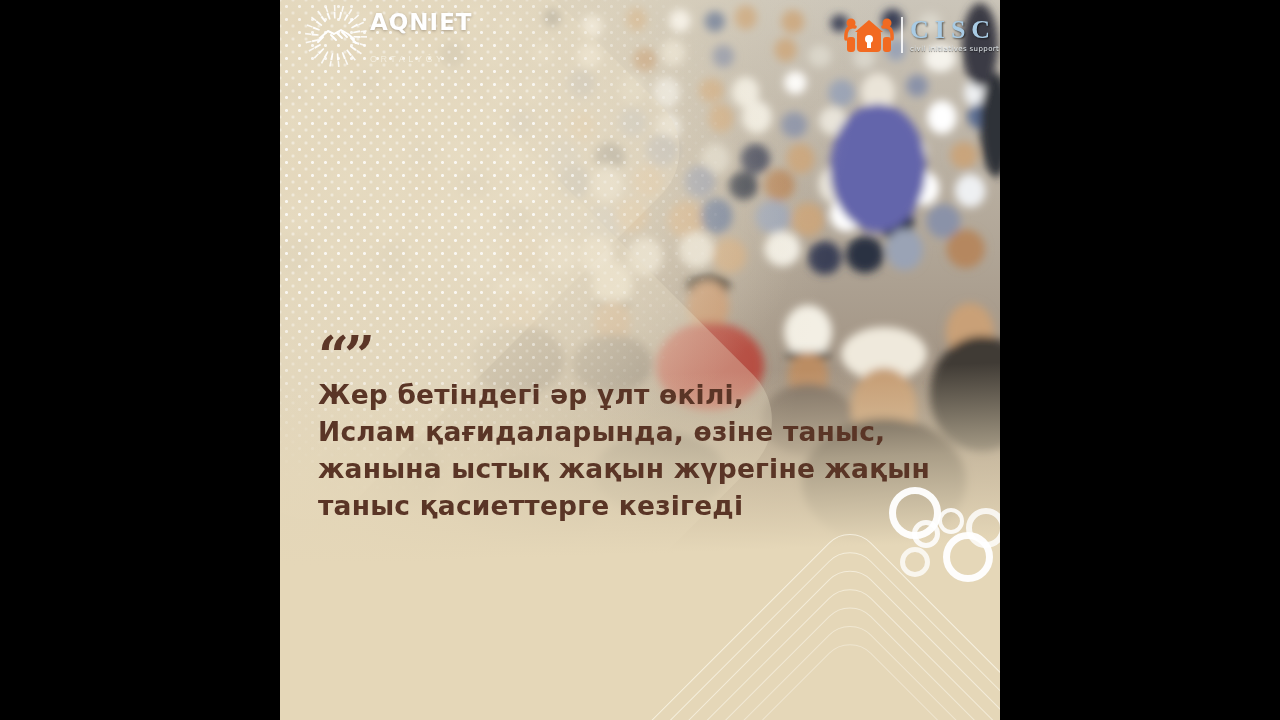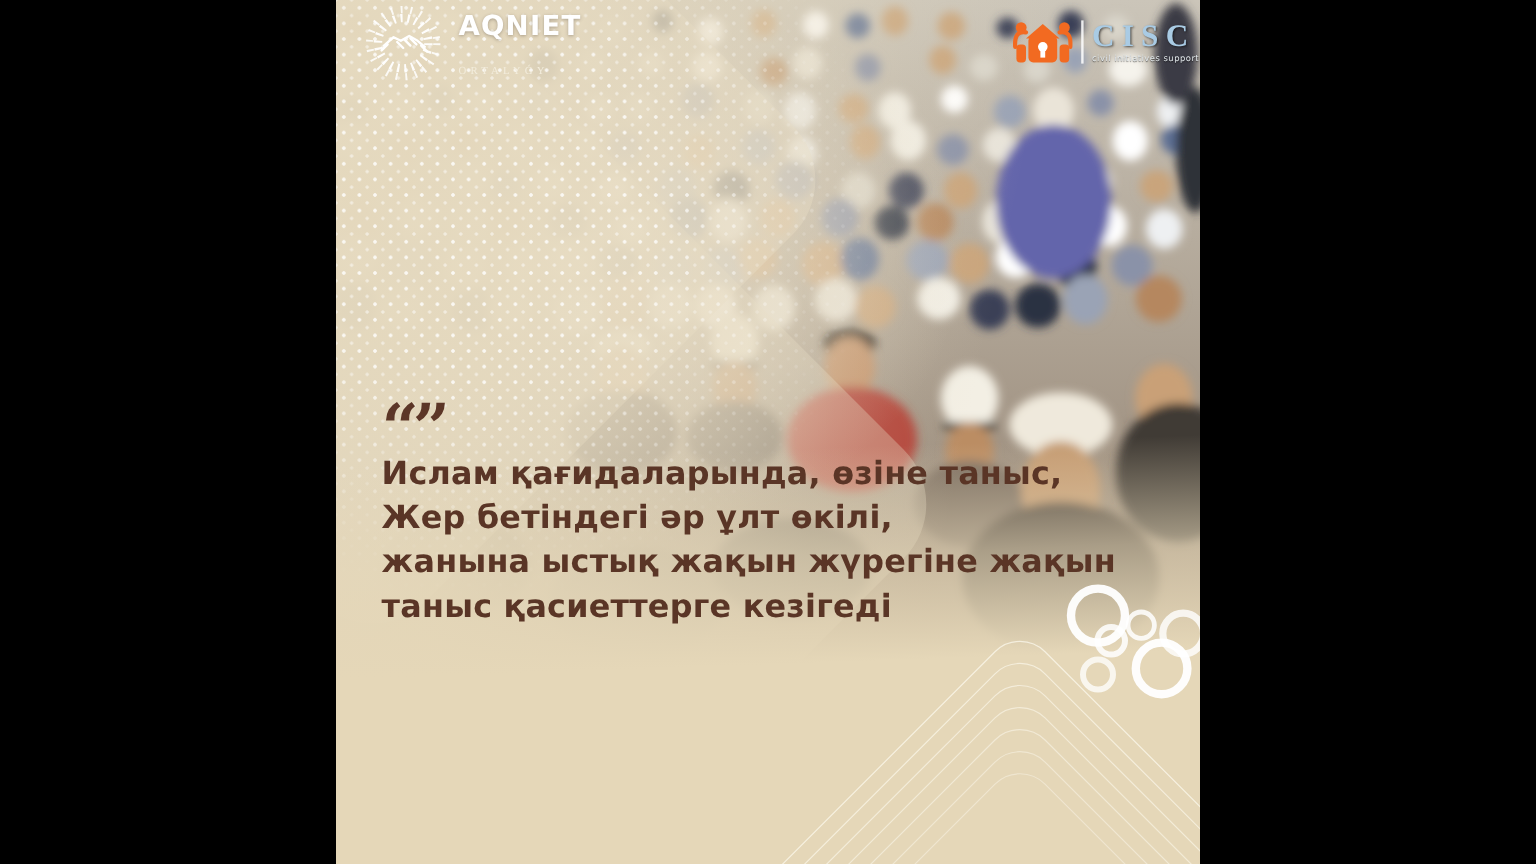--- a/index.html
+++ b/index.html
@@ -48,23 +48,23 @@
   .diamonds span:nth-child(7){width:160px;height:160px;opacity:.50;}
   
   .ring{position:absolute;border-radius:50%;border-style:solid;border-color:rgba(255,255,255,.95);box-sizing:border-box;}
   .r1{left:609px;top:487px;width:52px;height:52px;border-width:7px;}
   .r2{left:632px;top:520px;width:28px;height:28px;border-width:5px;opacity:.9;}
   .r3{left:658px;top:508px;width:26px;height:26px;border-width:4px;opacity:.9;}
   .r4{left:663px;top:532px;width:50px;height:50px;border-width:7px;}
   .r5{left:620px;top:547px;width:30px;height:30px;border-width:5px;opacity:.8;}
   .r6{left:686px;top:508px;width:40px;height:40px;border-width:6px;opacity:.85;}
   
-  .aqniet{position:absolute;left:24px;top:4px;display:flex;align-items:center;gap:14px;}
+  .aqniet{position:absolute;left:24px;top:4px;display:flex;align-items:center;gap:2px;}
   .aqniet-name{font-weight:700;font-size:23px;color:#ffffff;letter-spacing:1px;text-shadow:0 1px 3px rgba(60,50,40,.35);font-family:"DejaVu Sans",sans-serif;}
-  .aqniet-sub{font-size:9px;color:#f3eddd;letter-spacing:3.5px;margin-top:19px;font-family:Liberation Serif, serif;}
+  .aqniet-sub{font-size:9px;color:#f3eddd;letter-spacing:3.5px;margin-top:19px;font-family:Liberation Sans, sans-serif;}
   .cisc{position:absolute;left:564px;top:12px;display:flex;align-items:center;gap:7px;}
   .cisc-divider{width:2px;height:36px;background:rgba(255,255,255,.85);}
   .cisc-name{font-family:"Liberation Serif",serif;font-weight:700;font-size:26px;color:#a9cbe4;letter-spacing:6px;text-shadow:1px 1px 2px rgba(0,0,0,.6);line-height:1;}
   .cisc-tagline{font-size:7px;color:#e3e9ec;letter-spacing:.4px;white-space:nowrap;margin-top:2px;text-shadow:0 1px 1px rgba(0,0,0,.6);}
   
   .title{
     position:absolute;left:28px;top:184px;white-space:nowrap;
     font-family:"DejaVu Serif",serif;font-weight:700;font-size:40px;letter-spacing:1px;
     color:#6b4634;
     text-shadow:
@@ -331,20 +331,20 @@
     <div class="cisc-divider"></div>
     <div>
       <div class="cisc-name">CISC</div>
       <div class="cisc-tagline">civil initiatives support center</div>
     </div>
   </div>
 
 
   <div class="quote">
     <div class="quote-mark">“”</div>
+    <div class="quote-line">Жер бетіндегі әр ұлт өкілі,</div>
     <div class="quote-line">Ислам қағидаларында, өзіне таныс,</div>
-    <div class="quote-line">Жер бетіндегі әр ұлт өкілі,</div>
     <div class="quote-line">жанына ыстық жақын жүрегіне жақын</div>
     <div class="quote-line">таныс қасиеттерге кезігеді</div>
   </div>
 
 
 </div>
 
 </body></html>

